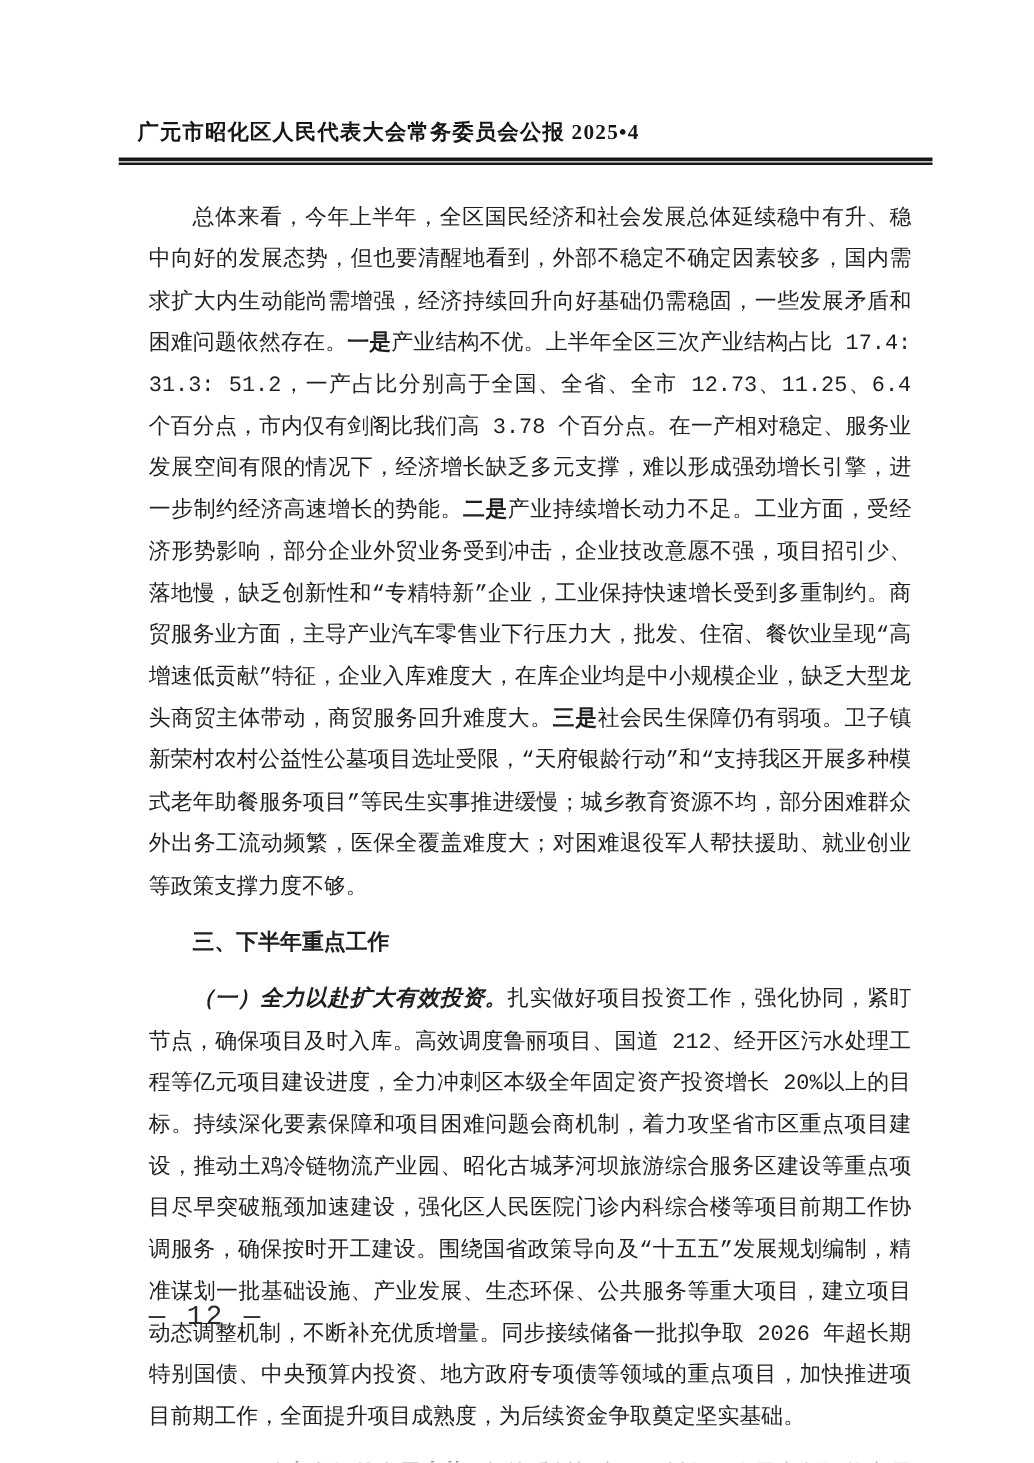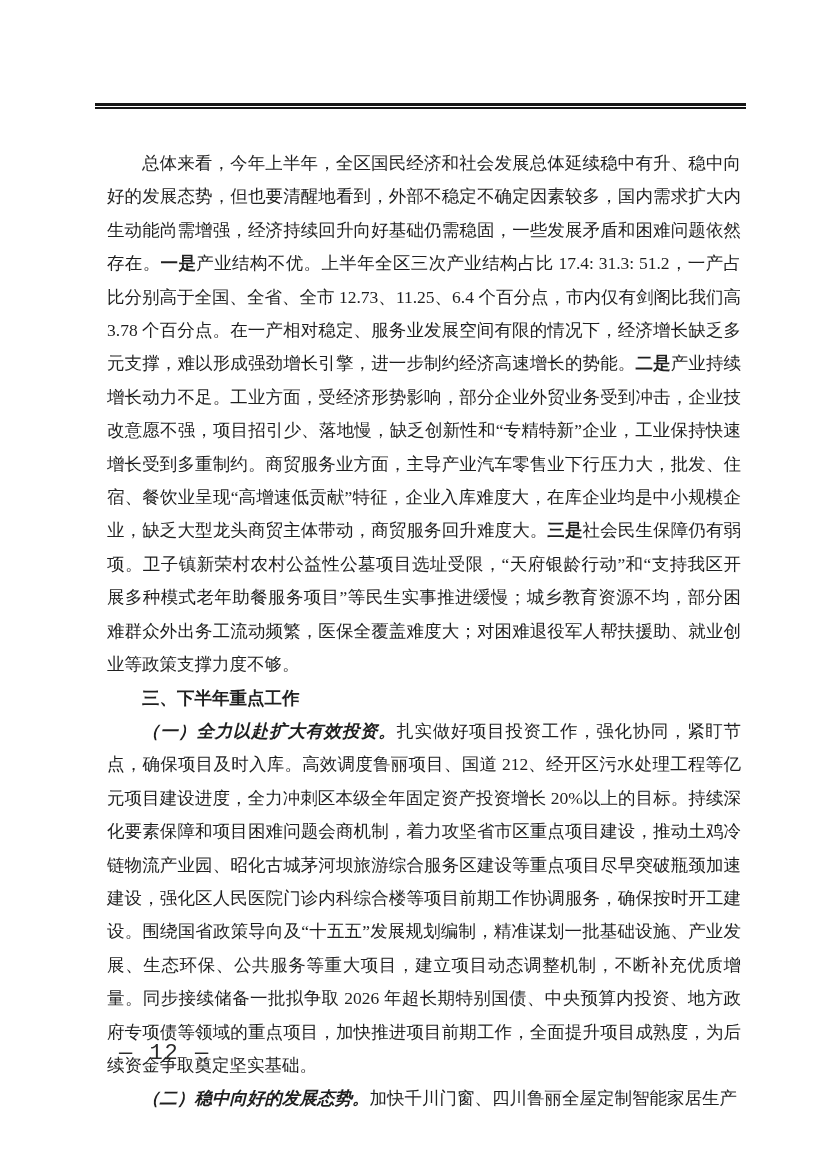--- a/index.html
+++ b/index.html
@@ -44,22 +44,23 @@
     left: 107px;
     top: 147px;
     width: 634px;
     font-size: 17.5px;
     line-height: 33.4px;
     text-align: justify;
     text-justify: inter-ideograph;
     color: #1f1f1f;
   }
   .para {
-    margin: 0;
+    margin: 12px;
     text-indent: 2em;
+    font-family: Liberation Mono, monospace;
   }
   .seg-bold {
     font-weight: bold;
   }
   .seg-kaiti {
     font-style: italic;
     font-weight: 600;
   }
   .section-heading {
     font-weight: bold;
@@ -74,20 +75,21 @@
     color: #2a2a2a;
     font-family: Liberation Mono, monospace;
   }
 </style>
 </head>
 <body>
 
 <div class="page">
 
   <div class="header">
+    <div class="header-title">广元市昭化区人民代表大会常务委员会公报 2025•4</div>
     <div class="header-rule"></div>
   </div>
 
   <div class="body-text">
 
     <p class="para"><span>总体来看，今年上半年，全区国民经济和社会发展总体延续稳中有升、稳中向好的发展态势，但也要清醒地看到，外部不稳定不确定因素较多，国内需求扩大内生动能尚需增强，经济持续回升向好基础仍需稳固，一些发展矛盾和困难问题依然存在。</span><span class="seg-bold">一是</span><span>产业结构不优。上半年全区三次产业结构占比 17.4: 31.3: 51.2，一产占比分别高于全国、全省、全市 12.73、11.25、6.4 个百分点，市内仅有剑阁比我们高 3.78 个百分点。在一产相对稳定、服务业发展空间有限的情况下，经济增长缺乏多元支撑，难以形成强劲增长引擎，进一步制约经济高速增长的势能。</span><span class="seg-bold">二是</span><span>产业持续增长动力不足。工业方面，受经济形势影响，部分企业外贸业务受到冲击，企业技改意愿不强，项目招引少、落地慢，缺乏创新性和“专精特新”企业，工业保持快速增长受到多重制约。商贸服务业方面，主导产业汽车零售业下行压力大，批发、住宿、餐饮业呈现“高增速低贡献”特征，企业入库难度大，在库企业均是中小规模企业，缺乏大型龙头商贸主体带动，商贸服务回升难度大。</span><span class="seg-bold">三是</span><span>社会民生保障仍有弱项。卫子镇新荣村农村公益性公墓项目选址受限，“天府银龄行动”和“支持我区开展多种模式老年助餐服务项目”等民生实事推进缓慢；城乡教育资源不均，部分困难群众外出务工流动频繁，医保全覆盖难度大；对困难退役军人帮扶援助、就业创业等政策支撑力度不够。</span></p>
 
     <p class="para section-heading">三、下半年重点工作</p>
 
     <p class="para"><span class="seg-kaiti">（一）全力以赴扩大有效投资。</span><span>扎实做好项目投资工作，强化协同，紧盯节点，确保项目及时入库。高效调度鲁丽项目、国道 212、经开区污水处理工程等亿元项目建设进度，全力冲刺区本级全年固定资产投资增长 20%以上的目标。持续深化要素保障和项目困难问题会商机制，着力攻坚省市区重点项目建设，推动土鸡冷链物流产业园、昭化古城茅河坝旅游综合服务区建设等重点项目尽早突破瓶颈加速建设，强化区人民医院门诊内科综合楼等项目前期工作协调服务，确保按时开工建设。围绕国省政策导向及“十五五”发展规划编制，精准谋划一批基础设施、产业发展、生态环保、公共服务等重大项目，建立项目动态调整机制，不断补充优质增量。同步接续储备一批拟争取 2026 年超长期特别国债、中央预算内投资、地方政府专项债等领域的重点项目，加快推进项目前期工作，全面提升项目成熟度，为后续资金争取奠定坚实基础。</span></p>

